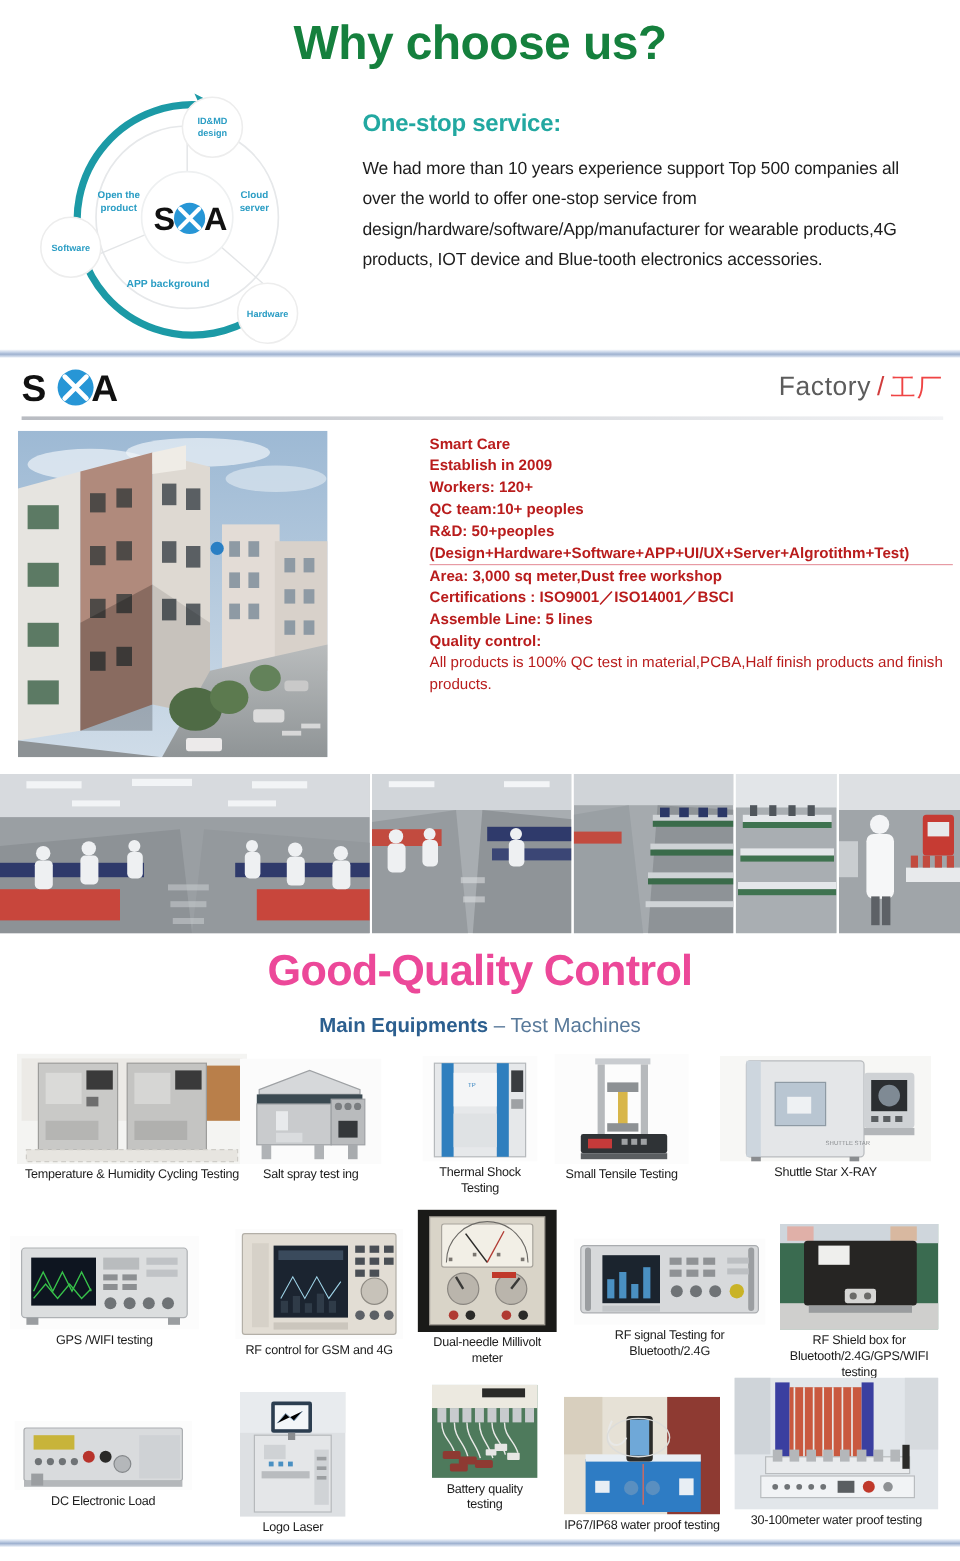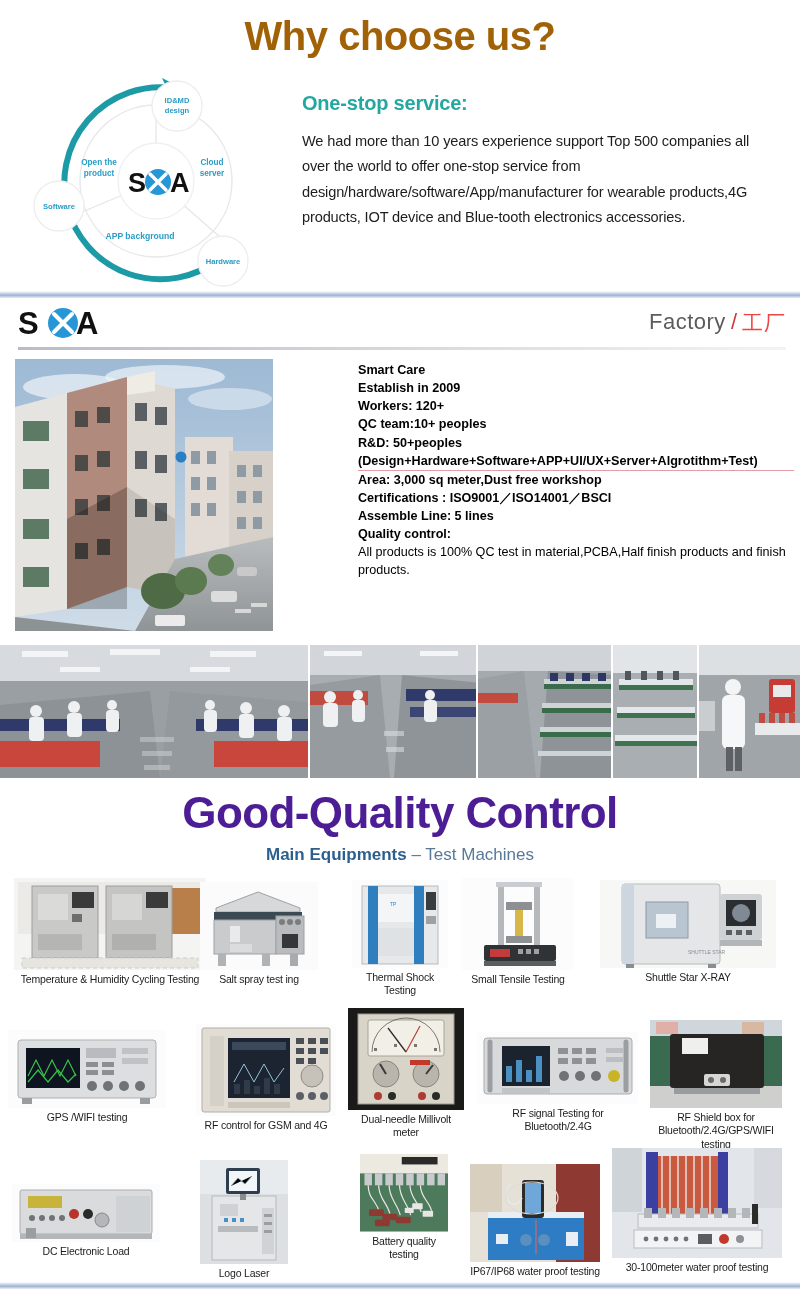--- a/index.html
+++ b/index.html
@@ -8,21 +8,21 @@
     background: #ffffff;
     font-family: "Liberation Sans", sans-serif;
     overflow: hidden;
   }
   .page { position: relative; width: 800px; height: 1301px; background:#fff; }
 
   
   .sec-why { position:relative; width:800px; height:294px; background:#fff; }
   .why-title {
     position:absolute; left:0; top:14px; width:800px;
-    text-align:center; font-size:40px; font-weight:bold; color:#a16207;
+    text-align:center; font-size:40px; font-weight:bold; color:#15803d;
     letter-spacing:-0.5px;
   }
   .soa-diagram { position:absolute; left:22px; top:72px; width:268px; height:218px; }
   .one-stop-block { position:absolute; left:302px; top:92px; width:470px; }
   .one-stop-head {
     font-size:20px; font-weight:bold; color:#22a8a1; letter-spacing:-0.2px;
     margin-bottom:14px;
   }
   .one-stop-body {
     font-size:14.6px; color:#1d1d1d; line-height:1.74; letter-spacing:-0.15px;
@@ -41,35 +41,35 @@
   .fac-right { position:absolute; right:14px; top:8px; display:flex; align-items:flex-start; gap:0px;}
   .fac-word { font-size:22px; color:#5c5c5c; letter-spacing:0.5px; }
   .fac-slash { font-size:22px; color:#d03c3c; margin:0 5px; }
   .fac-cn { font-size:21px; color:#ef4444; letter-spacing:1px; }
   .fac-rule {
     position:absolute; left:18px; top:46px; width:768px; height:3px;
     background: linear-gradient(to right,#b9bcc2 0%,#d9dbdf 55%,#f2f3f5 100%);
   }
   .fac-photo { position:absolute; left:15px; top:58px; width:258px; height:272px; }
   .fac-text { position:absolute; left:358px; top:60px; width:436px;
-    font-size:12.6px; color:#000000; line-height:1.44; }
+    font-size:12.6px; color:#b91c1c; line-height:1.44; }
   .fac-text .b { font-weight:bold; }
   .fac-text .ul-red { border-bottom:1.6px solid #e79ba4; padding-bottom:0px; }
   .fac-line { white-space:nowrap; }
   .fac-line.wrapok { white-space:normal; }
 
   
   .floor-strip { position:absolute; left:0; top:645px; width:800px; height:133px; display:flex; gap:2px; }
   .floor-cell { position:relative; overflow:hidden; }
 
   
   .sec-qc { position:absolute; left:0; top:782px; width:800px; height:500px; background:#fff; }
   .qc-title {
     position:absolute; left:0; top:6px; width:800px; text-align:center;
-    font-size:44px; font-weight:bold; color:#4c1d95; letter-spacing:-0.6px;
+    font-size:36px; font-weight:bold; color:#ec4899; letter-spacing:-0.6px;
   }
   .qc-sub { position:absolute; left:0; top:63px; width:800px; text-align:center; font-size:17px; }
   .qc-sub .s1 { color:#2c5f8f; font-weight:bold; }
   .qc-sub .s2 { color:#58799a; }
 
   .eq-grid { position:absolute; left:0; top:96px; width:800px; }
   .eq-row { position:relative; width:660px; }
   .eq-item { position:absolute; text-align:center; }
   .eq-img { width:100%; border:0; display:block; }
   .eq-label { font-size:10.5px; color:#1c1c1c; line-height:1.28; margin-top:3px; letter-spacing:-0.2px; }

